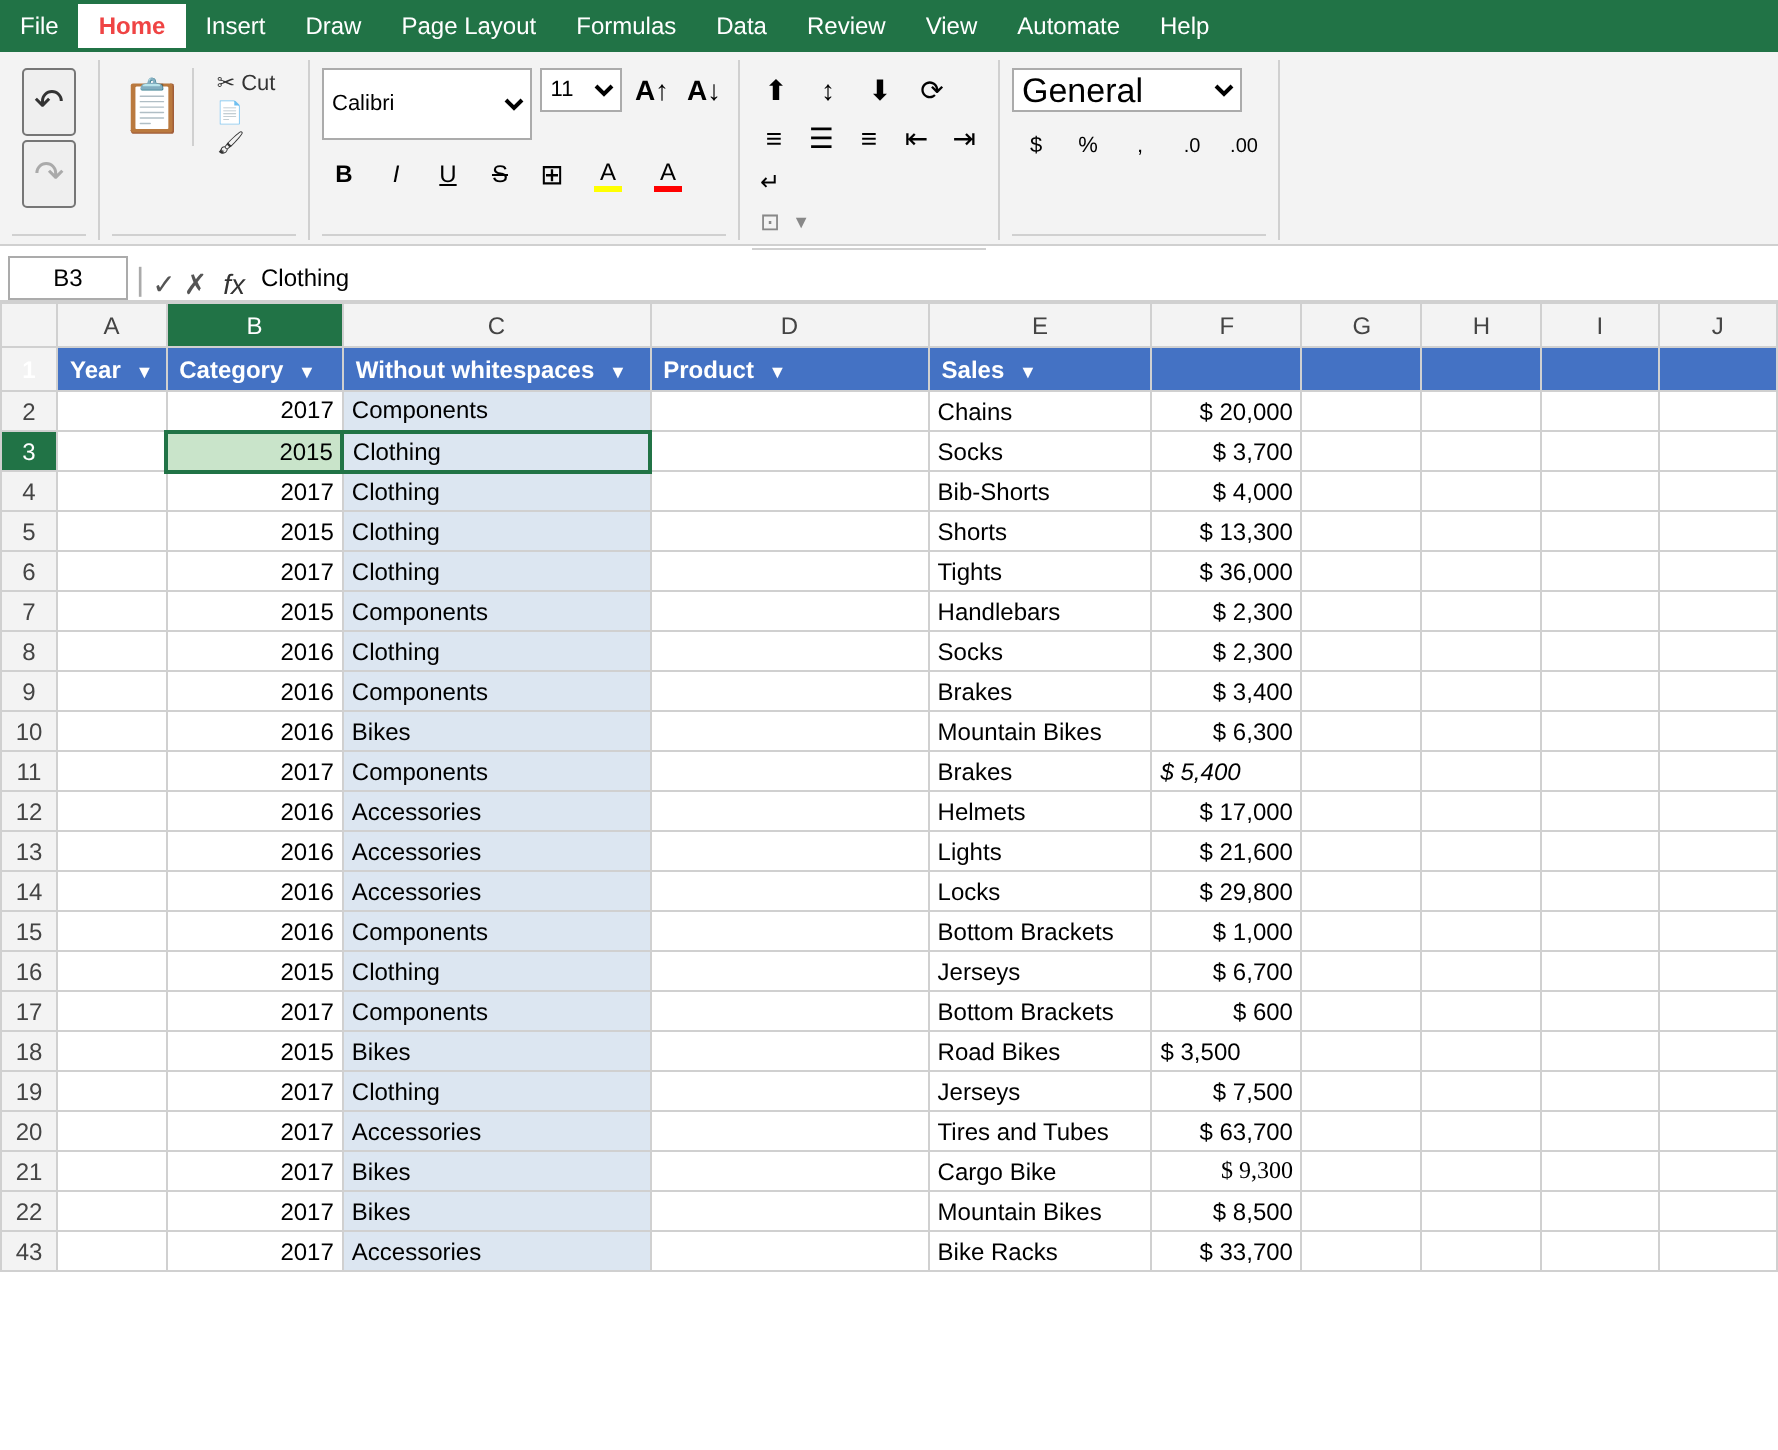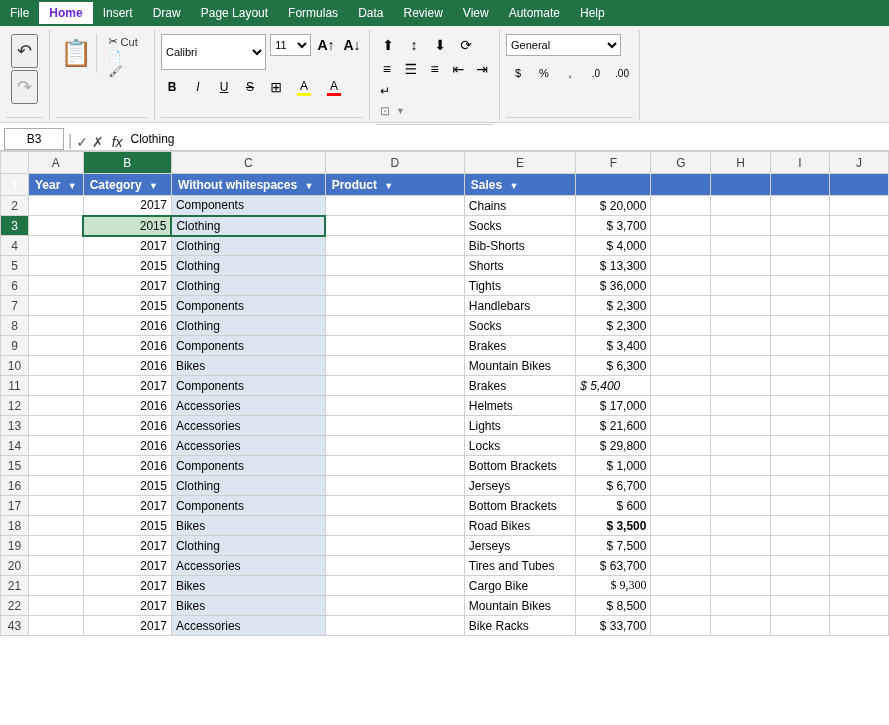--- a/index.html
+++ b/index.html
@@ -1,21 +1,21 @@
 <!DOCTYPE html>
 <html><head>
   <meta charset="utf-8">
   <style>
     * { margin: 0; padding: 0; box-sizing: border-box; }
     body { font-family: 'Segoe UI', Arial, sans-serif; font-size: 12px; background: #fff; overflow: hidden; }
 
     
     .menu-bar { display: flex; background: #217346; color: #fff; height: 26px; align-items: center; }
     .menu-bar span { padding: 4px 10px; font-size: 12px; cursor: pointer; }
-    .menu-bar .active { background: #fff; color: #6d28d9; font-weight: bold; }
+    .menu-bar .active { background: #fff; color: #ef4444; font-weight: bold; }
 
     
     .ribbon { background: #f3f3f3; border-bottom: 1px solid #d0d0d0; padding: 4px 0 2px 0; }
     .ribbon-groups { display: flex; align-items: stretch; height: 90px; }
     .ribbon-group { display: flex; flex-direction: column; border-right: 1px solid #d0d0d0; padding: 4px 6px 0 6px; }
     .ribbon-group-content { display: flex; align-items: flex-start; flex: 1; gap: 4px; }
     .ribbon-group-label { text-align: center; font-size: 10px; color: #666; margin-top: 4px; padding-top: 2px; border-top: 1px solid #d0d0d0; }
 
     .undo-group { width: 50px; }
     .undo-btn { display: flex; flex-direction: column; align-items: center; font-size: 10px; color: #333; cursor: pointer; padding: 4px 4px; }
@@ -35,21 +35,21 @@
     .font-btn.italic { font-style: italic; }
     .font-btn.underline { text-decoration: underline; }
     .grow-btn { font-size: 14px; font-weight: bold; }
     .color-btn { height: 22px; min-width: 26px; font-size: 12px; border: 1px solid transparent; background: transparent; cursor: pointer; display: flex; flex-direction: column; align-items: center; justify-content: center; }
     .color-bar-yellow { width: 14px; height: 3px; background: #ffff00; }
     .color-bar-red { width: 14px; height: 3px; background: #ff0000; }
     .align-row { display: flex; gap: 2px; }
     .align-btn { width: 24px; height: 22px; border: 1px solid transparent; background: transparent; cursor: pointer; display: flex; align-items: center; justify-content: center; font-size: 14px; }
     .wrap-btn { display: flex; align-items: center; gap: 3px; font-size: 11px; cursor: pointer; padding: 2px 4px; }
     .merge-btn { display: flex; align-items: center; gap: 3px; font-size: 11px; cursor: pointer; padding: 2px 4px; color: #888; }
-    .num-select { width: 115px; height: 22px; font-size: 11px; border: 1px solid #ababab; background: #fff; margin-bottom: 4px; }
+    .num-select { width: 115px; height: 22px; font-size: 17px; border: 1px solid #ababab; background: #fff; margin-bottom: 4px; }
     .num-row { display: flex; gap: 2px; }
     .num-btn { height: 22px; min-width: 24px; border: 1px solid transparent; background: transparent; font-size: 11px; cursor: pointer; display: flex; align-items: center; justify-content: center; }
 
     
     .formula-bar { display: flex; align-items: flex-end; height: 28px; border-bottom: 1px solid #d0d0d0; background: #fff; padding: 0 4px; gap: 4px; }
     .cell-ref { width: 60px; height: 22px; border: 1px solid #ababab; font-size: 12px; text-align: center; background: #fff; }
     .formula-input { flex: 1; height: 22px; border: none; font-size: 12px; outline: none; background: #fff; }
 
     
     .spreadsheet { overflow: auto; }
@@ -464,21 +464,21 @@
           <td class="empty-col"></td>
           <td class="empty-col"></td>
         </tr>
         <tr>
           <td class="row-header">18</td>
           <td></td>
           <td style="text-align: right;">2015</td>
           <td style="background: rgb(220, 230, 241);">Bikes</td>
           <td></td>
           <td>Road Bikes</td>
-          <td style="text-align: right; font-weight: bold;">$  3,500</td>
+          <td style="">$  3,500</td>
           <td class="empty-col"></td>
           <td class="empty-col"></td>
           <td class="empty-col"></td>
           <td class="empty-col"></td>
         </tr>
         <tr class="alt-row">
           <td class="row-header">19</td>
           <td></td>
           <td style="text-align: right;">2017</td>
           <td style="background: rgb(220, 230, 241);">Clothing</td>

